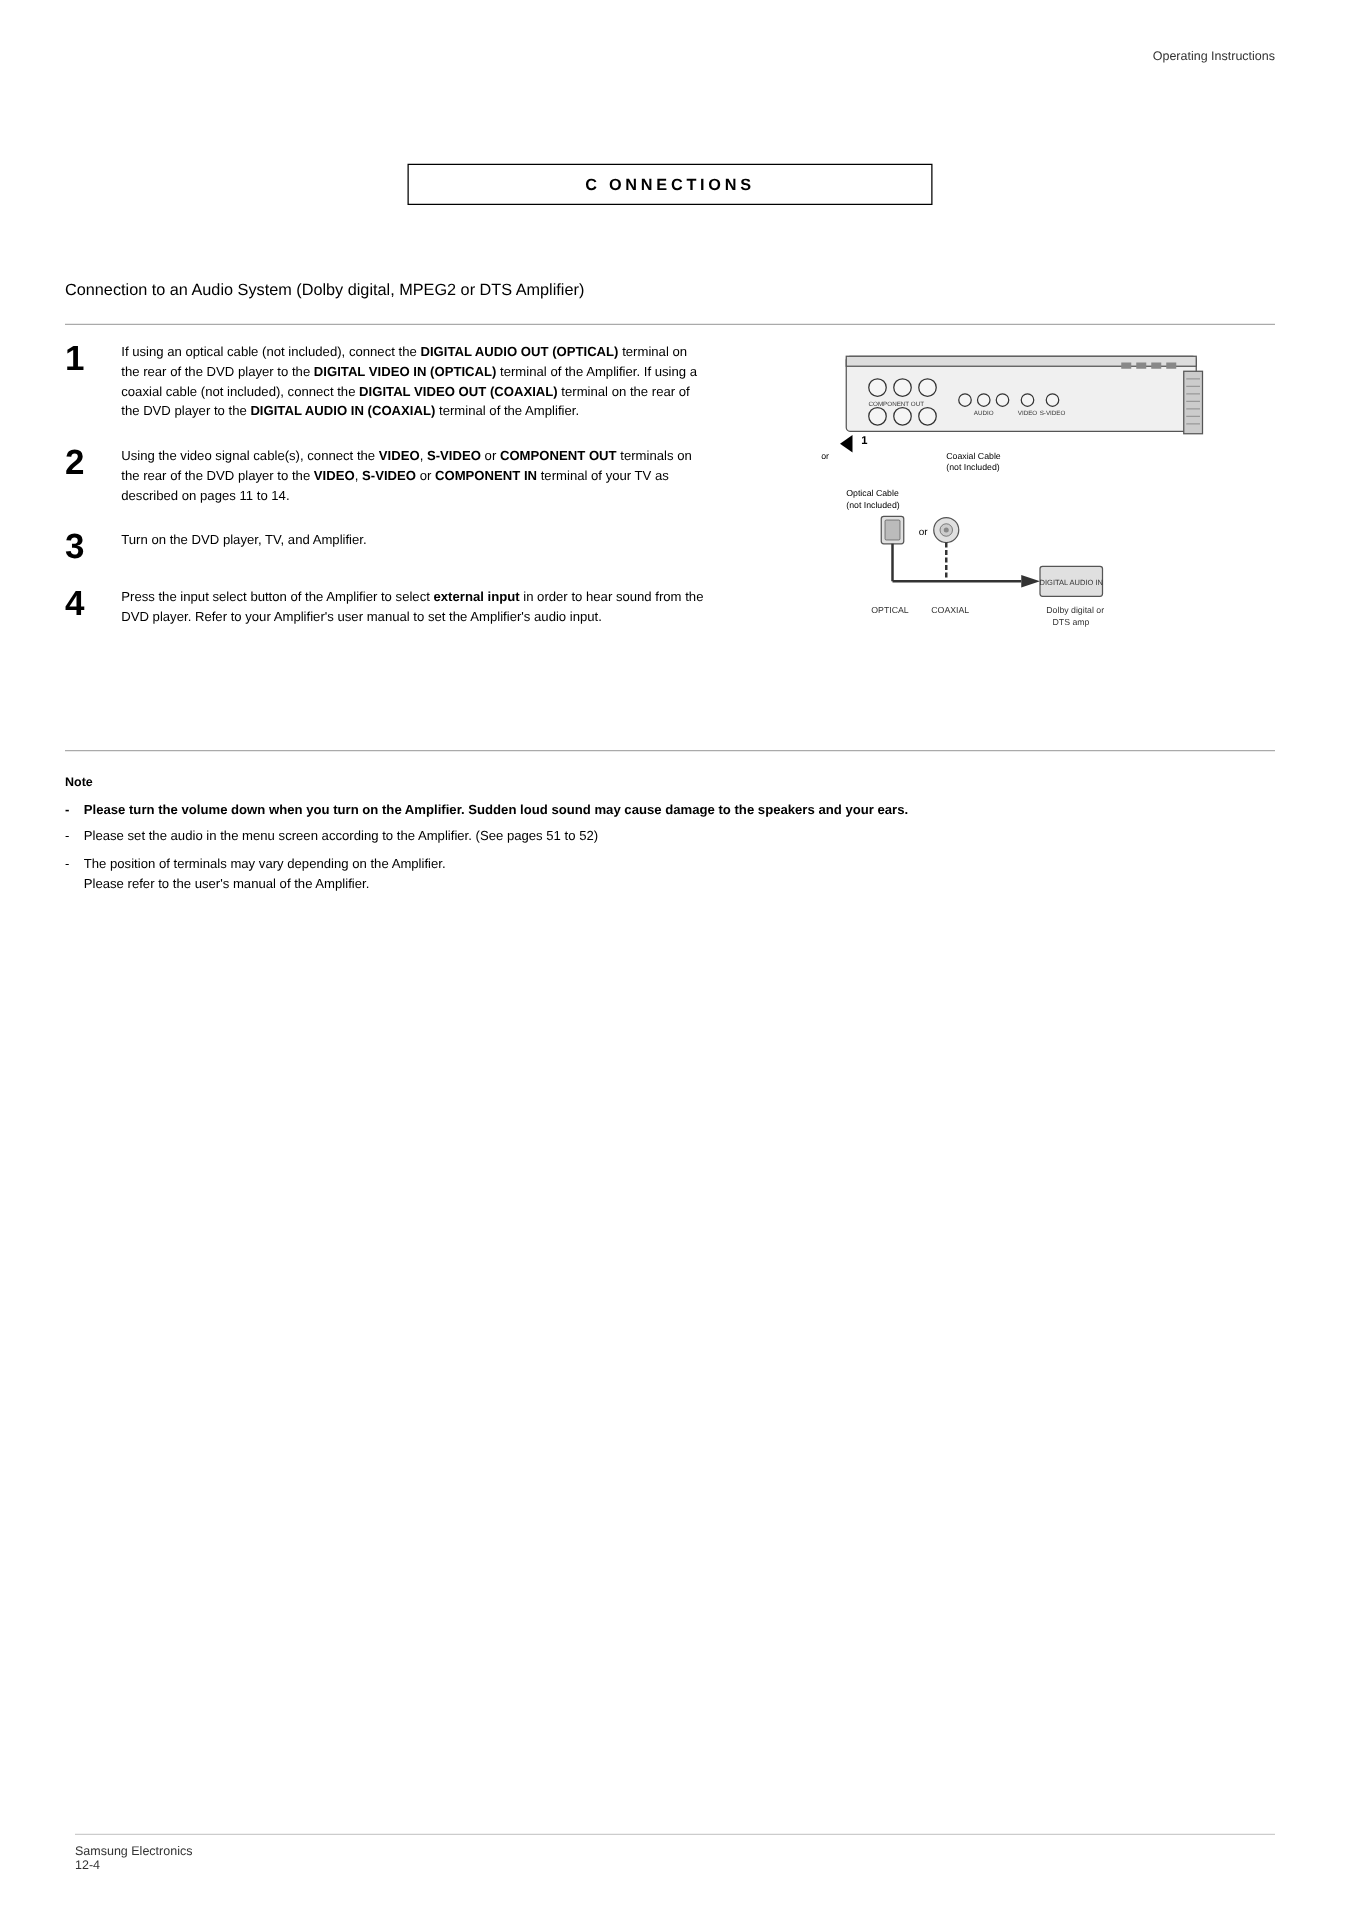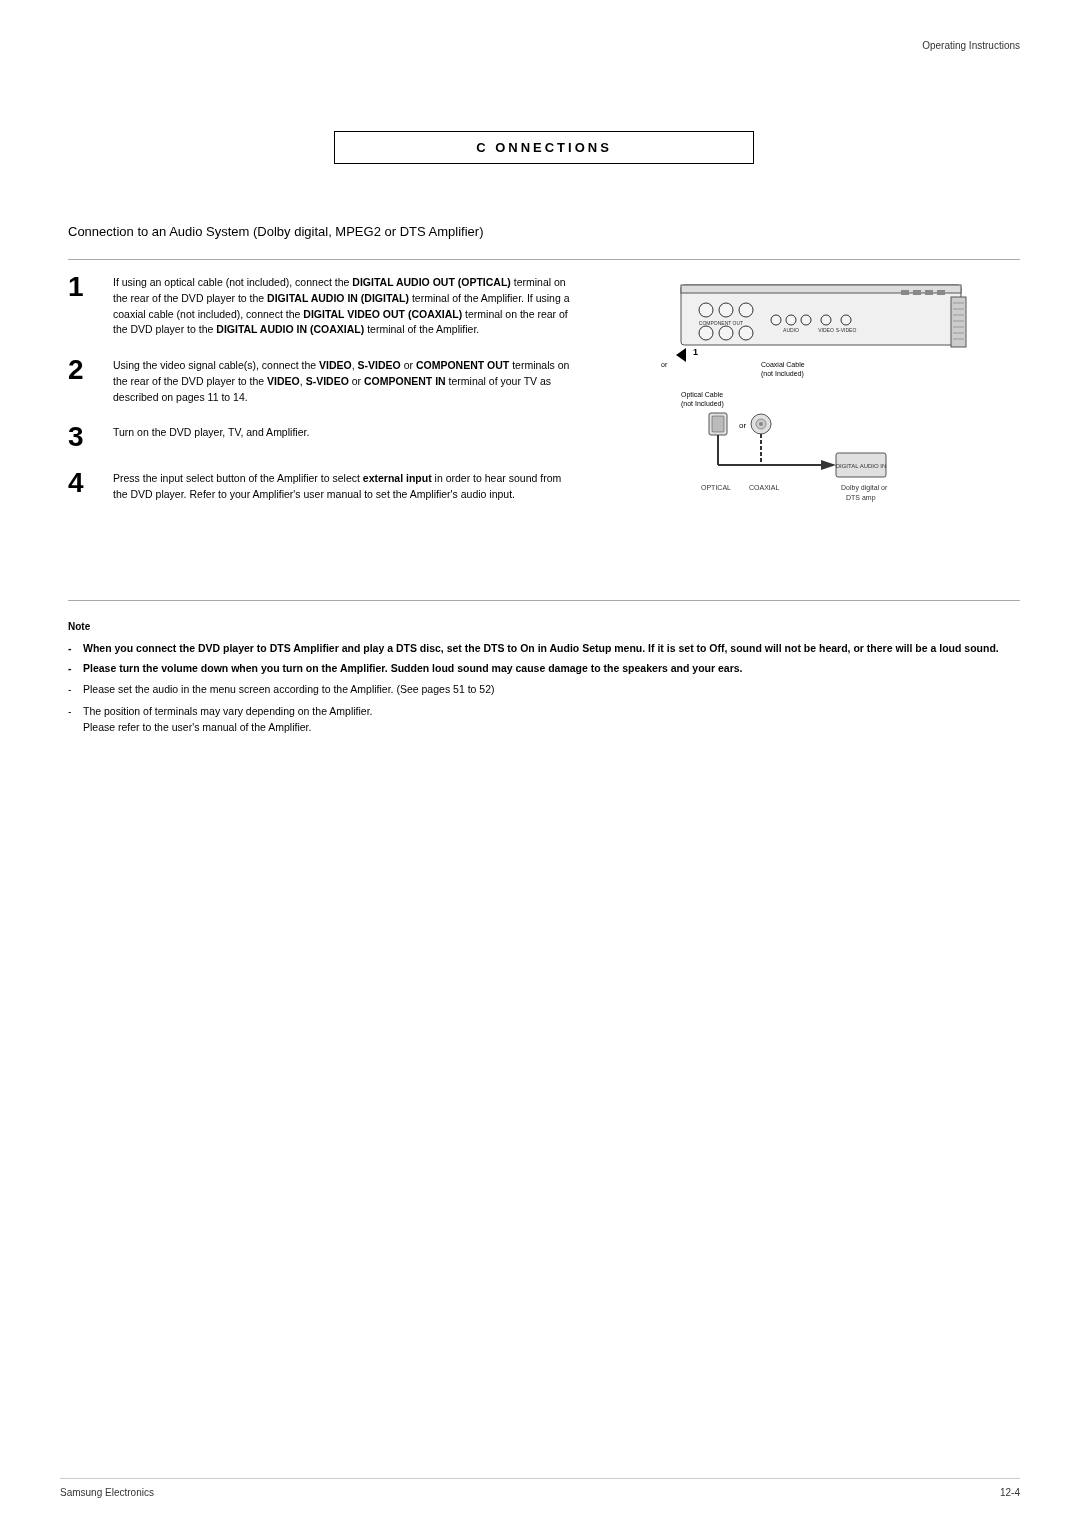--- a/index.html
+++ b/index.html
@@ -8,21 +8,21 @@
       font-family: Arial, Helvetica, sans-serif;
       font-size: 11px;
       color: #000;
       width: 1080px;
       min-height: 1528px;
       position: relative;
     }
     .page {
       width: 1080px;
       min-height: 1528px;
-      padding: 40px 60px 60px 68px;
+      padding: 40px 60px 60px 52px;
       position: relative;
     }
     .header {
       display: flex;
       justify-content: flex-end;
       margin-bottom: 80px;
       font-size: 10px;
       color: #333;
     }
     .title-box {
@@ -127,20 +127,21 @@
       position: absolute;
       bottom: 30px;
       left: 60px;
       right: 60px;
       display: flex;
       justify-content: space-between;
       font-size: 10px;
       color: #333;
       border-top: 1px solid #ccc;
       padding-top: 8px;
+      flex-direction: column;
     }
 
     
     .step-num-large {
       font-size: 28px;
       font-weight: bold;
       font-family: Arial, sans-serif;
     }
   </style>
 </head>
@@ -158,21 +159,21 @@
 
   <div class="section-heading">Connection to an Audio System (Dolby digital, MPEG2 or DTS Amplifier)</div>
 
   <div class="content-area">
 
     <div class="left-steps">
 
       <div class="step">
         <div class="step-number step-num-large">1</div>
         <div class="step-text">
-          If using an optical cable (not included), connect the <b>DIGITAL AUDIO OUT (OPTICAL)</b> terminal on the rear of the DVD player to the <b>DIGITAL AUDIO IN (DIGITAL)</b> terminal of the Amplifier. If using a coaxial cable (not included), connect the <b>DIGITAL VIDEO OUT (COAXIAL)</b> terminal on the rear of the DVD player to the <b>DIGITAL AUDIO IN (COAXIAL)</b> terminal of the Amplifier.
+          If using an optical cable (not included), connect the <b>DIGITAL AUDIO OUT (OPTICAL)</b> terminal on the rear of the DVD player to the <b>DIGITAL VIDEO IN (OPTICAL)</b> terminal of the Amplifier. If using a coaxial cable (not included), connect the <b>DIGITAL VIDEO OUT (COAXIAL)</b> terminal on the rear of the DVD player to the <b>DIGITAL AUDIO IN (COAXIAL)</b> terminal of the Amplifier.
         </div>
       </div>
 
       <div class="step">
         <div class="step-number step-num-large">2</div>
         <div class="step-text">
           Using the video signal cable(s), connect the <b>VIDEO</b>, <b>S-VIDEO</b> or <b>COMPONENT OUT</b> terminals on the rear of the DVD player to the <b>VIDEO</b>, <b>S-VIDEO</b> or <b>COMPONENT IN</b> terminal of your TV as described on pages 11 to 14.
         </div>
       </div>
 
@@ -270,23 +271,20 @@
         <text x="118" y="153" font-size="8" fill="#000">or</text>
 
       </svg>
     </div>
 
   </div>
 
   <div class="note-section">
     <div class="note-title">Note</div>
 
-    <div class="note-item-bold">
-      When you connect the DVD player to DTS Amplifier and play a DTS disc, set the DTS to On in Audio Setup menu. If it is set to Off, sound will not be heard, or there will be a loud sound.
-    </div>
 
     <div class="note-item-bold">
       Please turn the volume down when you turn on the Amplifier. Sudden loud sound may cause damage to the speakers and your ears.
     </div>
 
     <div class="note-item-normal">
       Please set the audio in the menu screen according to the Amplifier. (See pages 51 to 52)
     </div>
 
     <div class="note-item-normal">

